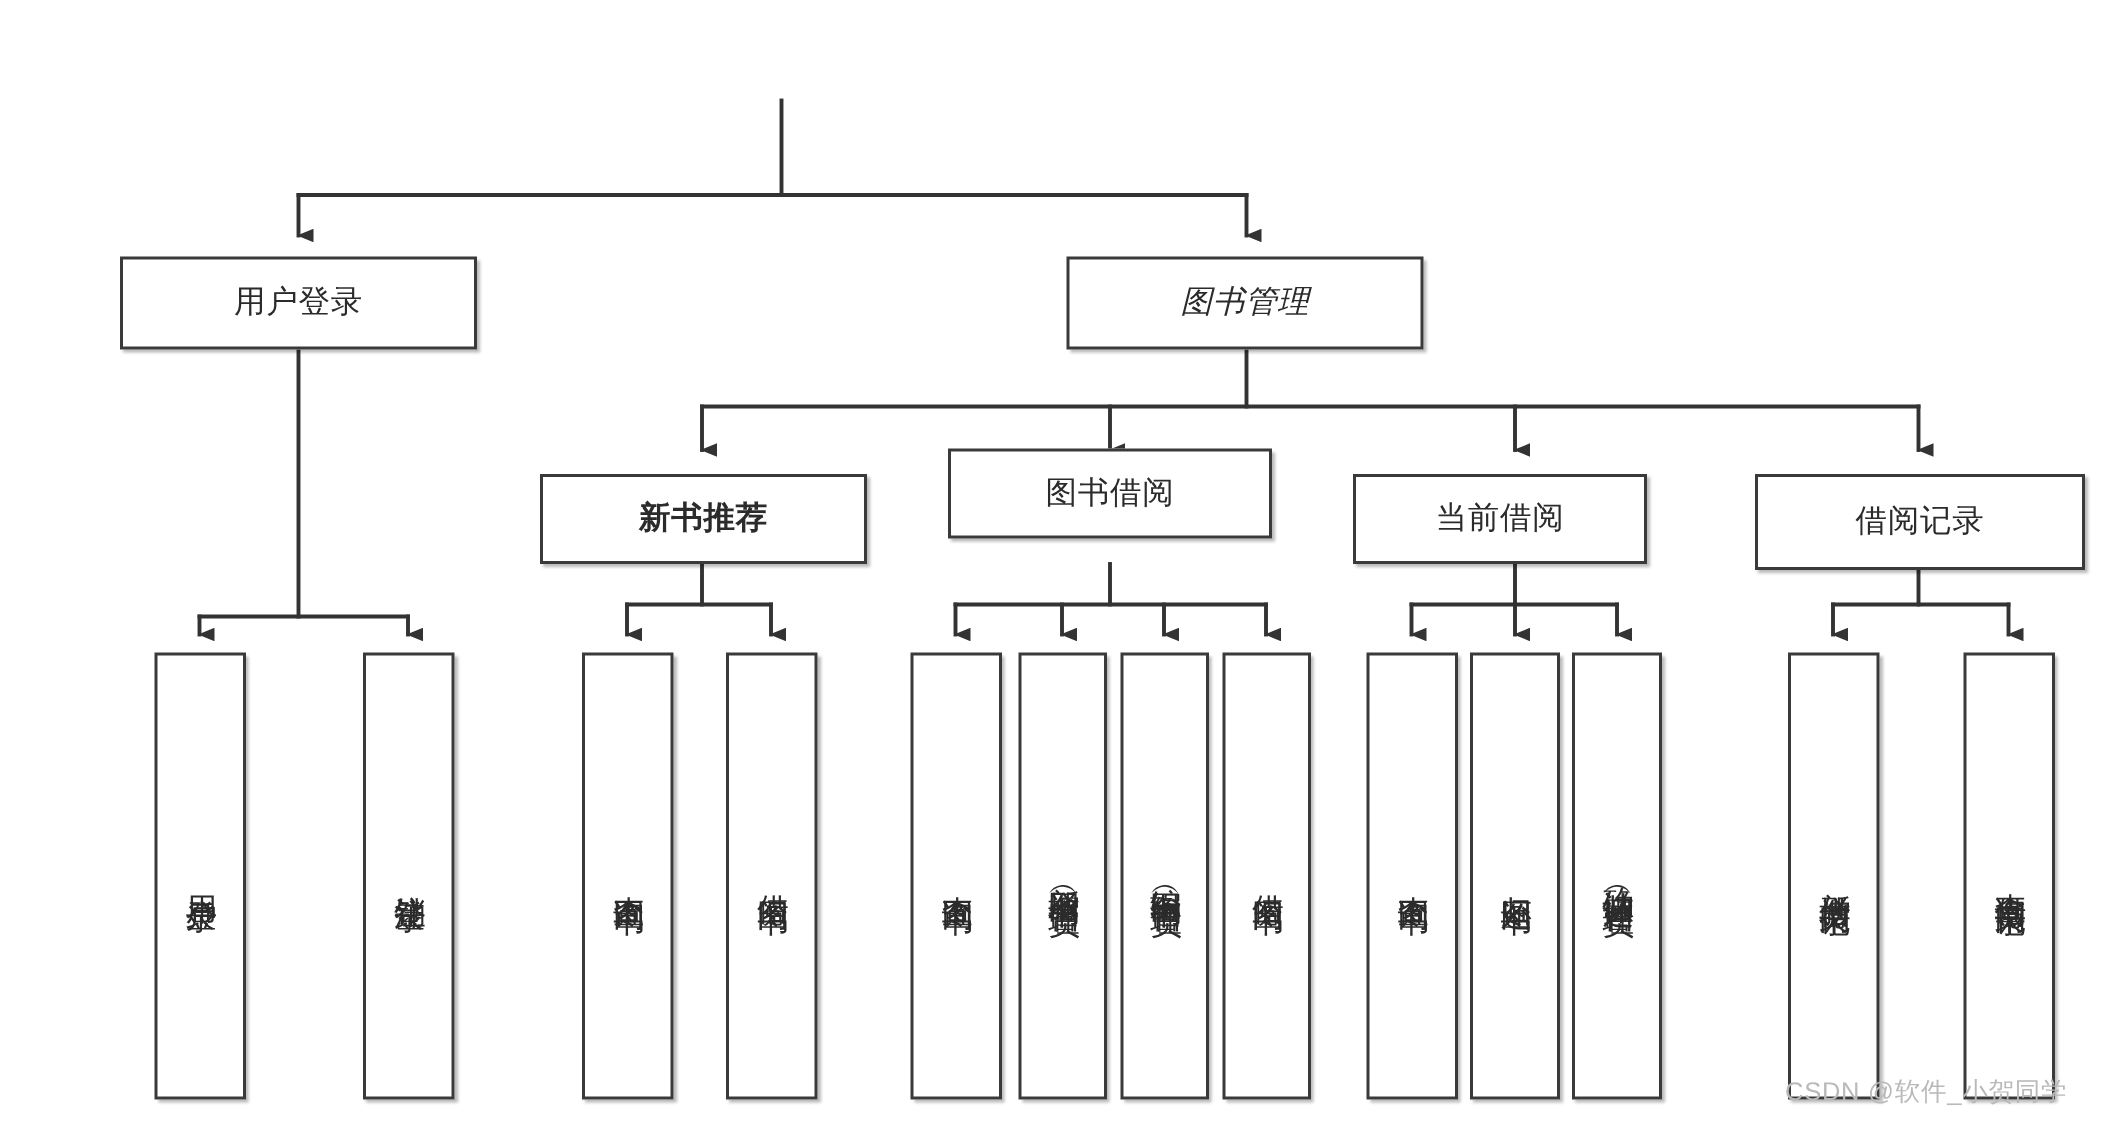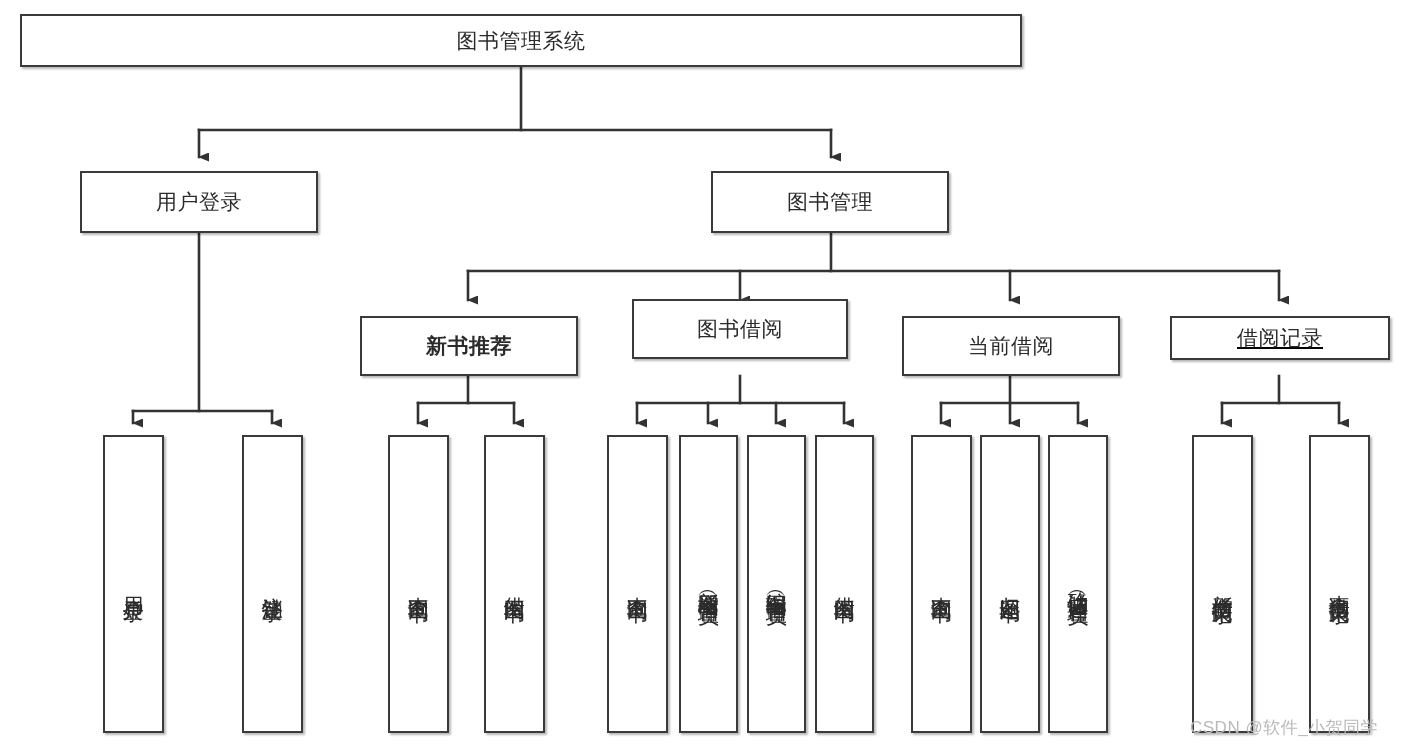--- a/index.html
+++ b/index.html
@@ -113,45 +113,42 @@
       <path d="M 1010,403 L 1010,423" marker-end="url(#arrowhead)"></path>
       <path d="M 1078,403 L 1078,423" marker-end="url(#arrowhead)"></path>
 
       <path d="M 1279,376 L 1279,403"></path>
       <path d="M 1222,403 L 1339,403"></path>
       <path d="M 1222,403 L 1222,423" marker-end="url(#arrowhead)"></path>
       <path d="M 1339,403 L 1339,423" marker-end="url(#arrowhead)"></path>
     </g>
   </svg>
 
-  <div class="node-box" style="left:20px; top:14px; width:1002px; height:53px;">
-    <span class="node-label-h">图书管理系统</span>
-  </div>
 
   <div class="node-box" style="left:80px; top:171px; width:238px; height:62px;">
     <span class="node-label-h">用户登录</span>
   </div>
 
-  <div class="node-box" style="left:711px; top:171px; width:238px; height:62px;">
+  <div class="node-box" style="left:711px; top:171px; width:238px; height:62px;font-style:italic;">
     <span class="node-label-h">图书管理</span>
   </div>
 
   <div class="node-box" style="left:360px; top:316px; width:218px; height:60px;font-weight:bold;">
     <span class="node-label-h">新书推荐</span>
   </div>
 
   <div class="node-box" style="left:632px; top:299px; width:216px; height:60px;">
     <span class="node-label-h">图书借阅</span>
   </div>
 
-  <div class="node-box" style="left:902px; top:316px; width:218px; height:60px;">
+  <div class="node-box" style="left:902px; top:316px; width:196px; height:60px;">
     <span class="node-label-h">当前借阅</span>
   </div>
 
-  <div class="node-box" style="left:1170px; top:316px; width:220px; height:44px;text-decoration:underline;">
+  <div class="node-box" style="left:1170px; top:316px; width:220px; height:64px;">
     <span class="node-label-h">借阅记录</span>
   </div>
 
   <div class="node-box" style="left:103px; top:435px; width:61px; height:298px;">
     <span class="node-label-v">用户登录</span>
   </div>
 
   <div class="node-box" style="left:242px; top:435px; width:61px; height:298px;">
     <span class="node-label-v">注销登录</span>
   </div>

